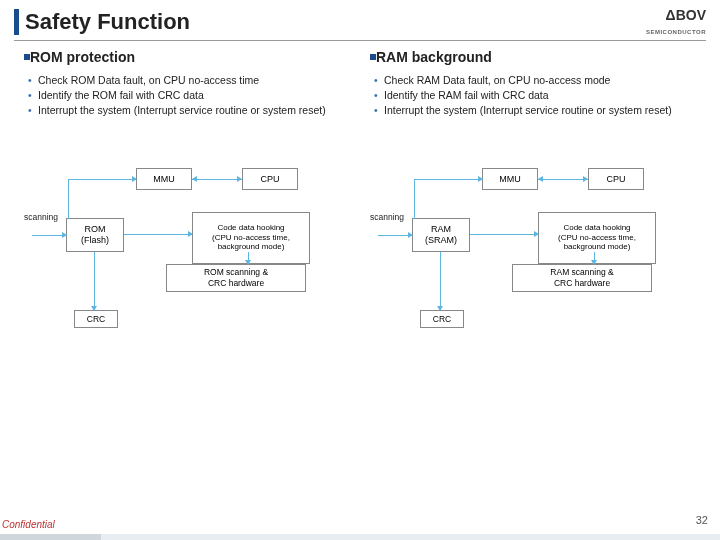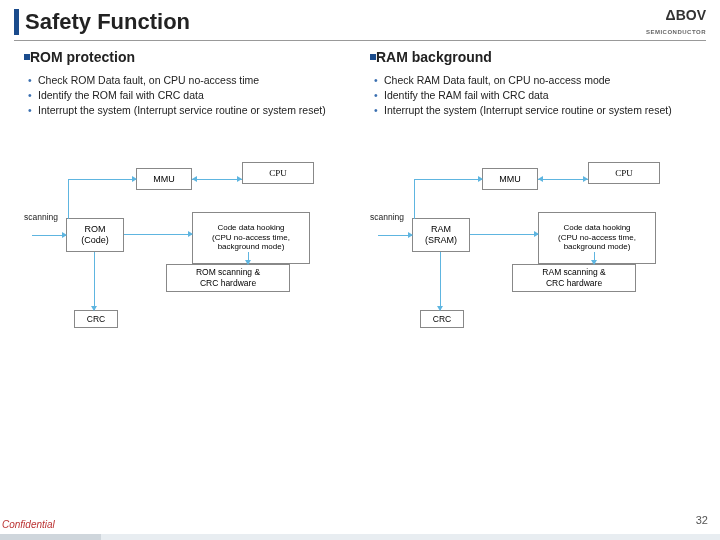--- a/index.html
+++ b/index.html
@@ -100,24 +100,24 @@
     position: absolute;
     border: 1px solid #888;
     background: #fff;
     font-size: 9px;
     display: flex;
     align-items: center;
     justify-content: center;
     text-align: center;
   }
   .mmu-box { left: 112px; top: 28px; width: 56px; height: 22px; }
-  .cpu-box { left: 218px; top: 22px; width: 72px; height: 22px; font-family: Liberation Serif, serif; }
+  .cpu-box { left: 218px; top: 28px; width: 56px; height: 22px; }
   .mem-box { left: 42px; top: 78px; width: 58px; height: 34px; line-height: 1.2; }
   .hook-box { left: 168px; top: 72px; width: 118px; height: 52px; font-size: 8px; line-height: 1.2; padding: 2px; }
-  .scan-box { left: 142px; top: 124px; width: 124px; height: 28px; font-size: 8.5px; line-height: 1.2; }
+  .scan-box { left: 142px; top: 124px; width: 140px; height: 28px; font-size: 8.5px; line-height: 1.2; }
   .crc-box { left: 50px; top: 170px; width: 44px; height: 18px; font-size: 8.5px; }
   .scanning-label {
     position: absolute;
     left: 0px;
     top: 72px;
     font-size: 8.5px;
     color: #222;
   }
   
   .arrow-h {
@@ -190,21 +190,21 @@
       <li>Identify the ROM fail with CRC data</li>
       <li>Interrupt the system (Interrupt service routine or system reset)</li>
     </ul>
 
     <div class="diagram">
       <div class="box mmu-box">MMU</div>
       <div class="box cpu-box">CPU</div>
       <div class="scanning-label">scanning</div>
       <div class="box mem-box">
           <span style="white-space:pre-line">ROM
-(Code)</span>
+(Flash)</span>
         </div>
       <div class="box hook-box">
           <span style="white-space:pre-line">Code data hooking
 (CPU no-access time,
 background mode)</span>
         </div>
       <div class="box scan-box">
           <span style="white-space:pre-line">ROM scanning &amp;
 CRC hardware</span>
         </div>

